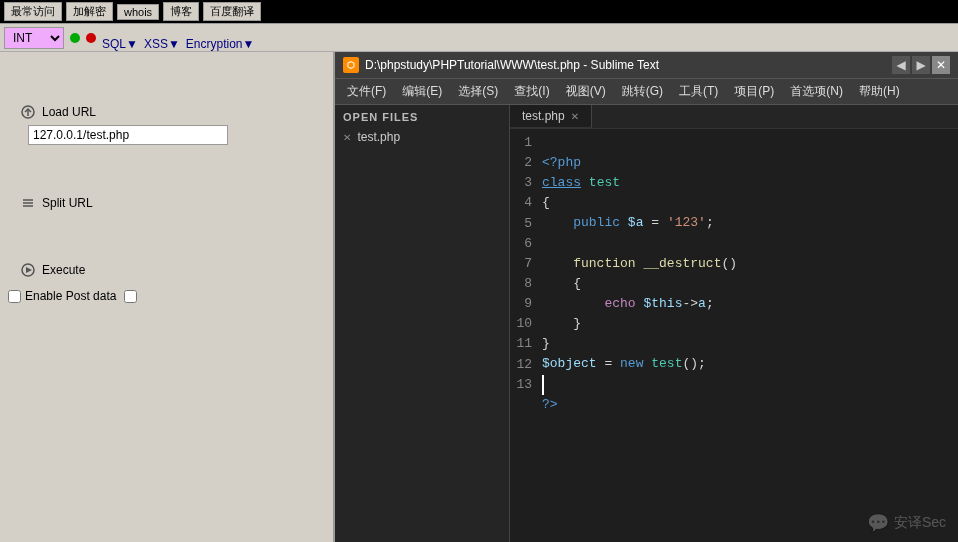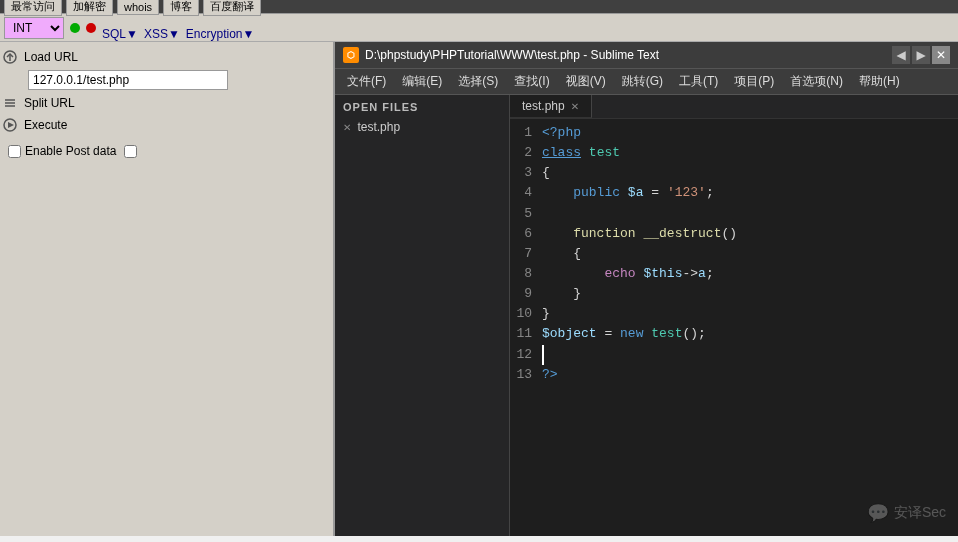--- a/index.html
+++ b/index.html
@@ -1,21 +1,21 @@
 <!DOCTYPE html>
 <html><head>
   <meta charset="utf-8">
   <style>
     * { margin: 0; padding: 0; box-sizing: border-box; }
     body { width: 958px; height: 542px; overflow: hidden; font-family: Arial, sans-serif; font-size: 12px; background: #f0f0f0; }
 
     
     .top-toolbar {
-      height: 14px;
-      background: #404040;
+      height: 24px;
+      background: #000000;
       display: flex;
       align-items: center;
       padding: 0 4px;
       gap: 4px;
       border-bottom: 1px solid #999;
     }
     .top-toolbar-btn {
       background: #d4d0c8;
       border: 1px solid #999;
       padding: 1px 6px;
@@ -70,23 +70,24 @@
     .left-buttons {
       display: flex;
       flex-direction: column;
       padding: 4px 0;
       gap: 0;
     }
 
     .left-btn-row {
       display: flex;
       align-items: center;
-      padding: 3px 2px;
+      padding: 3px 20px;
       gap: 6px;
       cursor: pointer;
+      margin-top: 45px;
     }
 
     .left-icon {
       width: 16px;
       height: 16px;
       display: flex;
       align-items: center;
       justify-content: center;
     }
 
@@ -247,20 +248,21 @@
       color: #858585;
       text-align: right;
       user-select: none;
       line-height: 1.55;
       min-width: 32px;
     }
     .line-number { display: block; }
     .code-lines {
       flex: 1;
       line-height: 1.55;
+      margin-top: 20px;
     }
     .code-line { display: block; white-space: pre; color: #d4d4d4; }
     .kw-class { color: #569cd6; text-decoration: underline; }
     .class-name { color: #4ec9b0; }
     .kw-public { color: #569cd6; }
     .kw-function { color: #dcdcaa; }
     .fn-name { color: #dcdcaa; }
     .var { color: #9cdcfe; }
     .str { color: #ce9178; }
     .kw-new { color: #569cd6; }

